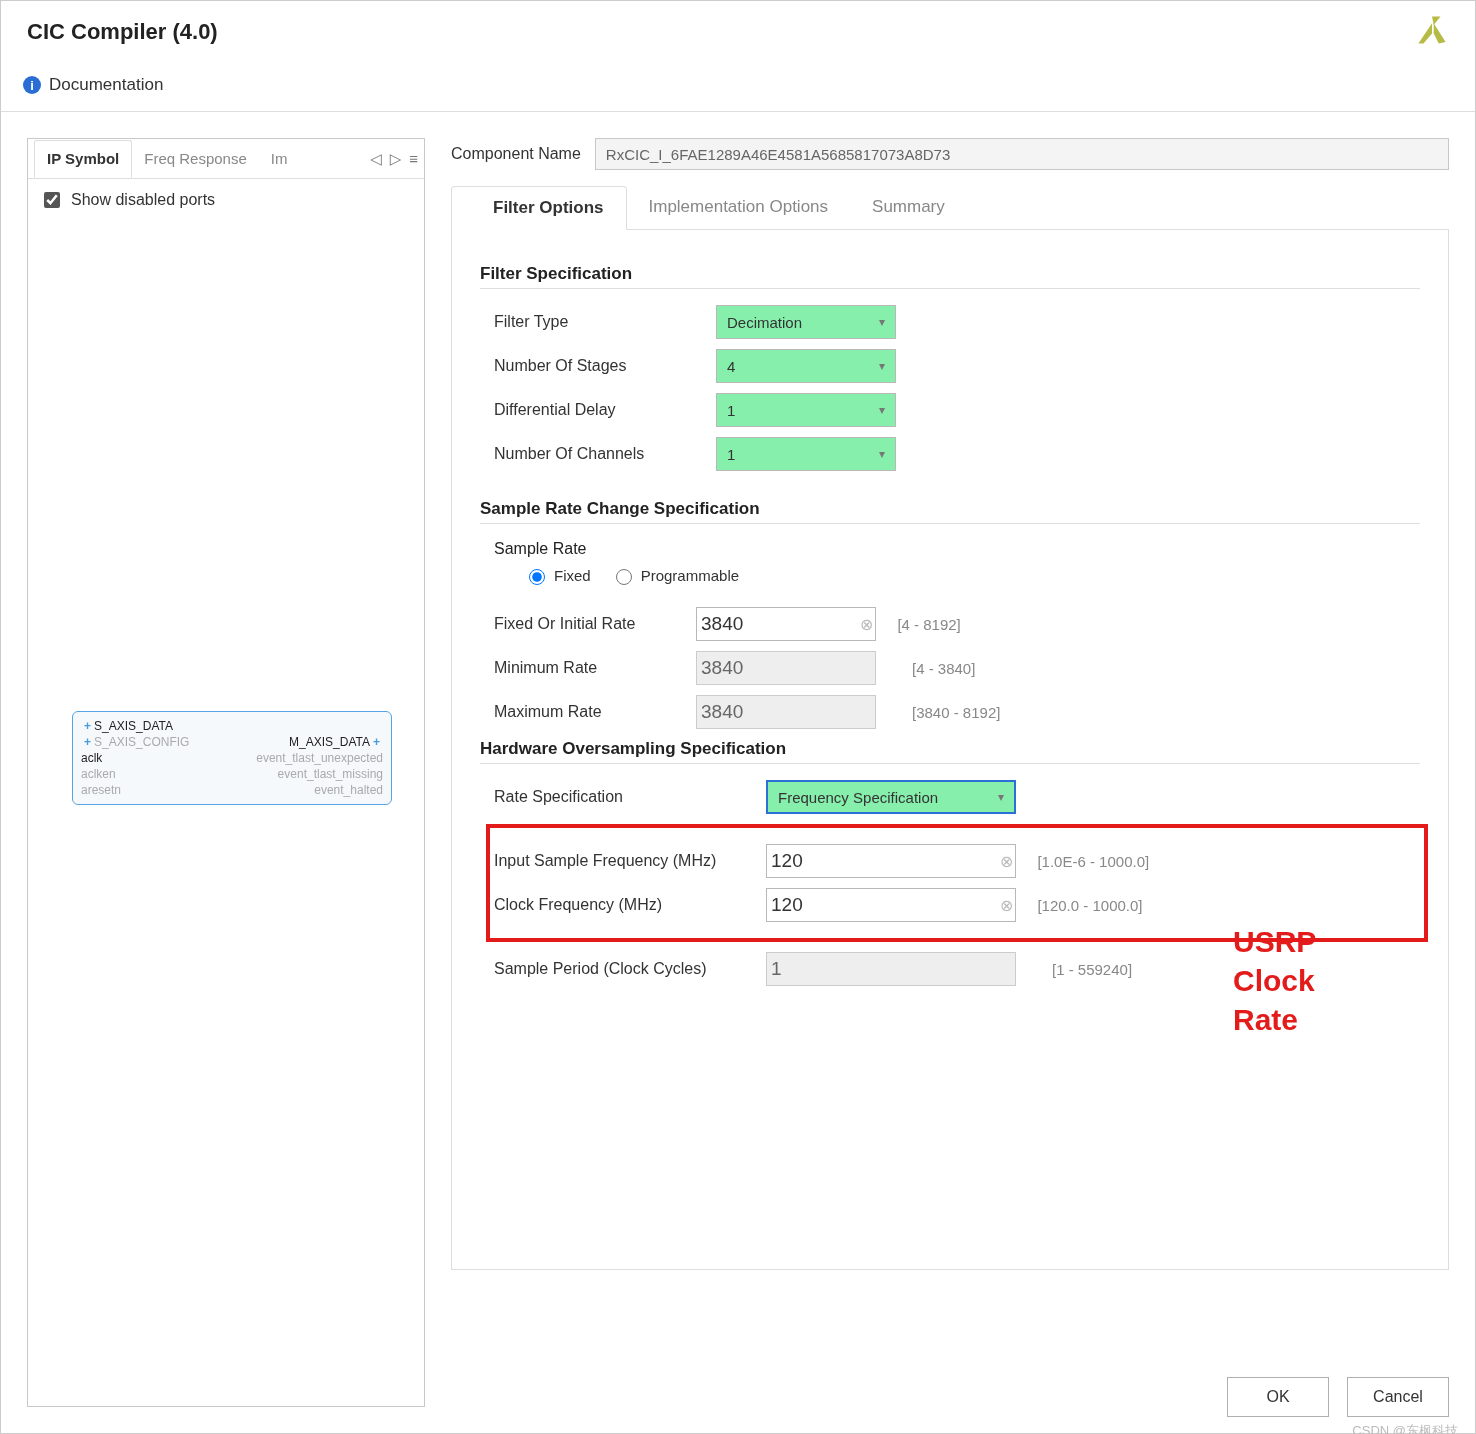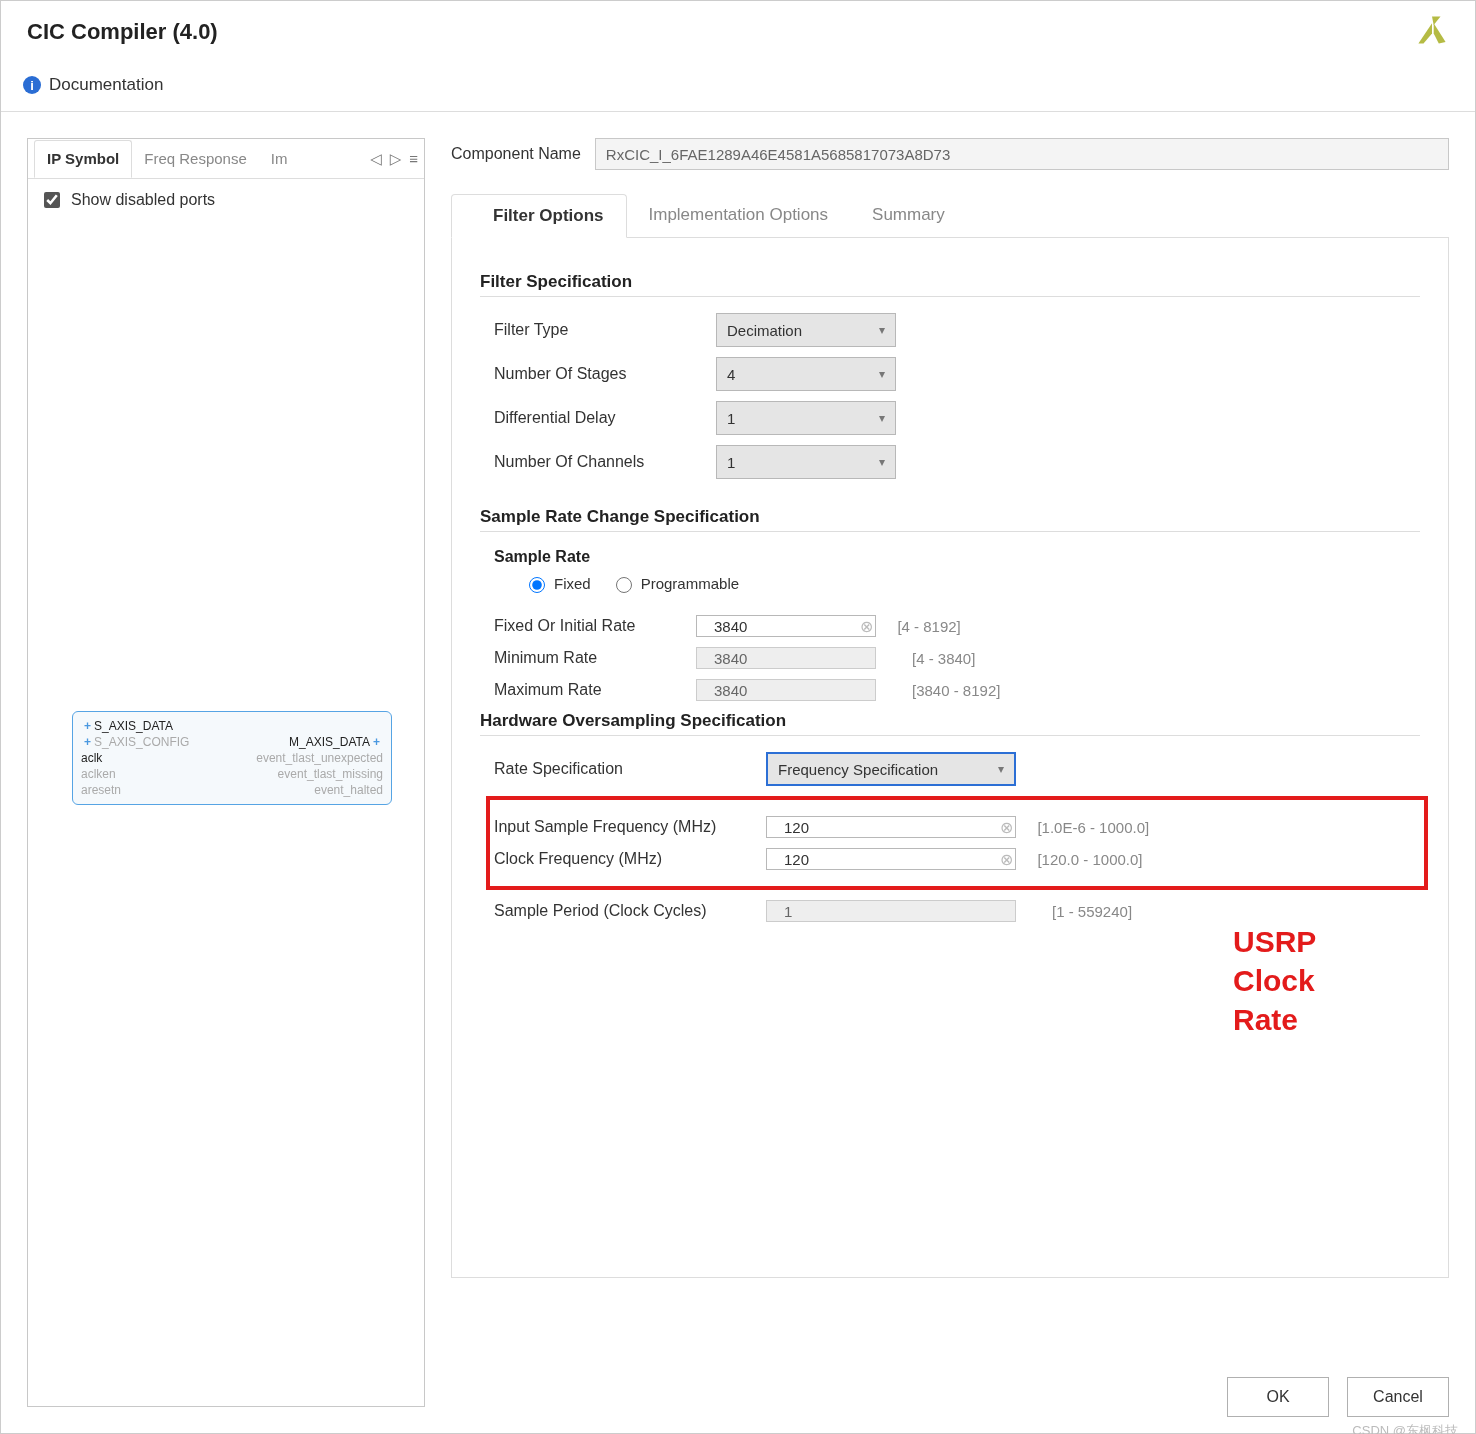--- a/index.html
+++ b/index.html
@@ -23,41 +23,41 @@
   .show-ports-row input { width:16px; height:16px; accent-color:#555; }
   .ip-canvas { flex:1; position:relative; }
   .ip-block { position:absolute; left:44px; top:490px; width:320px; border:1px solid #56a4e4; border-radius:6px; background:#f5f9fc; padding:6px 8px 6px 8px; font-family: Consolas, monospace; font-size:12px; line-height:16px; }
   .ip-block .row { display:flex; justify-content:space-between; }
   .ip-block .in { color:#222; }
   .ip-block .in.dis { color:#aaa; }
   .ip-block .out { color:#222; }
   .ip-block .out.dis { color:#aaa; }
   .plus-l, .plus-r { color:#4a98e0; font-weight:bold; margin:0 3px; }
   .right-panel { flex:1; display:flex; flex-direction:column; }
-  .comp-row { display:flex; align-items:center; gap:14px; margin-bottom:24px; }
+  .comp-row { display:flex; align-items:center; gap:14px; margin-bottom:16px; }
   .comp-row label { font-size:16px; color:#333; white-space:nowrap; }
   .comp-name { flex:1; height:32px; border:1px solid #c8c8c8; background:#f4f4f4; color:#666; padding:4px 10px; font-size:15px; }
   .main-tabs { display:flex; border-bottom:1px solid #ddd; }
   .main-tab { padding:11px 22px; font-size:17px; color:#888; cursor:pointer; }
   .main-tab.active { color:#333; font-weight:600; border:1px solid #ddd; border-bottom:1px solid #fff; margin-bottom:-1px; background:#fff; border-radius:4px 4px 0 0;padding-left:41px; }
   .tab-body { border:1px solid #ddd; border-top:none; padding:28px 28px 40px 28px; min-height:1040px; }
   .section-h { font-weight:bold; font-size:17px; color:#222; margin:6px 0 4px 0; }
   .hr-line { border-bottom:1px solid #ddd; margin:4px 0 16px 0; }
   .form-row { display:flex; align-items:center; margin:10px 0; gap:12px; }
   .form-row .flabel { width:210px; font-size:16px; color:#333; }
   .form-row .flabel.narrow { width:190px; }
   .form-row .flabel.wide { width:260px; }
-  .sel { height:34px; width:180px; border:1px solid #b8b8b8; background:#e5e5e5; padding:4px 10px; font-size:15px; color:#333; position:relative; display:flex; align-items:center; justify-content:space-between; cursor:pointer; }
+  .sel { height:34px; width:180px; border:1px solid #b8b8b8; background:#86efac; padding:4px 10px; font-size:15px; color:#333; position:relative; display:flex; align-items:center; justify-content:space-between; cursor:pointer; }
   .sel .arrow { color:#777; font-size:12px; }
   .sel.highlight { border:2px solid #2c6fd5; }
-  .txt-input { height:22px; width:180px; border:1px solid #b8b8b8; background:#fff; padding:4px 17px; font-size:15px; color:#333; }
+  .txt-input { height:34px; width:180px; border:1px solid #b8b8b8; background:#fff; padding:4px 4px; font-size:19px; color:#333; }
   .txt-input.disabled { background:#eee; border-color:#ccc; color:#666; }
   .clear-x { color:#bbb; margin-left:-28px; margin-right:12px; font-size:16px; cursor:pointer; }
   .hint { color:#888; font-size:15px; }
-  .sub-h { font-weight:bold; font-size:16px; color:#222; margin:14px 0 8px 14px; }
+  .sub-h { font-weight:normal; font-size:16px; color:#222; margin:14px 0 8px 14px; }
   .radio-row { display:flex; gap:20px; align-items:center; margin-left:44px; margin-top:8px; margin-bottom:22px; }
   .radio-item { display:flex; align-items:center; gap:6px; font-size:15px; color:#333; }
   .radio-item input { width:16px; height:16px; }
   .indent { margin-left:14px; }
   .red-box { border:4px solid #e31b1b; padding:6px 4px; margin:0 -8px; }
   .callout { position:absolute; left:1232px; top:810px; color:#e31b1b; font-size:30px; font-weight:bold; line-height:1.3; }
   .footer { position:absolute; right:26px; bottom:16px; display:flex; gap:18px; }
   .btn { width:102px; height:40px; border:1px solid #b0b0b0; background:#fff; font-size:16px; color:#333; cursor:pointer; }
   .watermark { position:absolute; right:18px; bottom:-6px; font-size:13px; color:#bbb; }
 </style>

